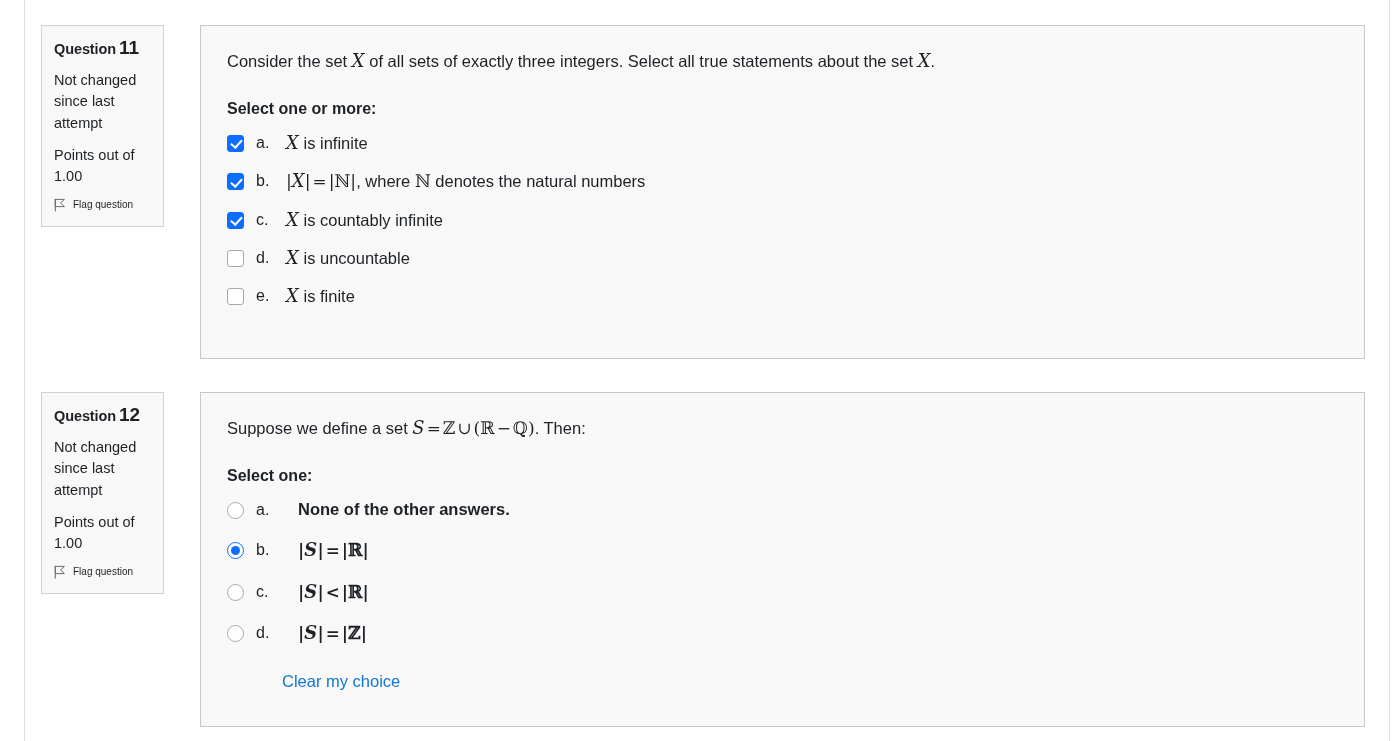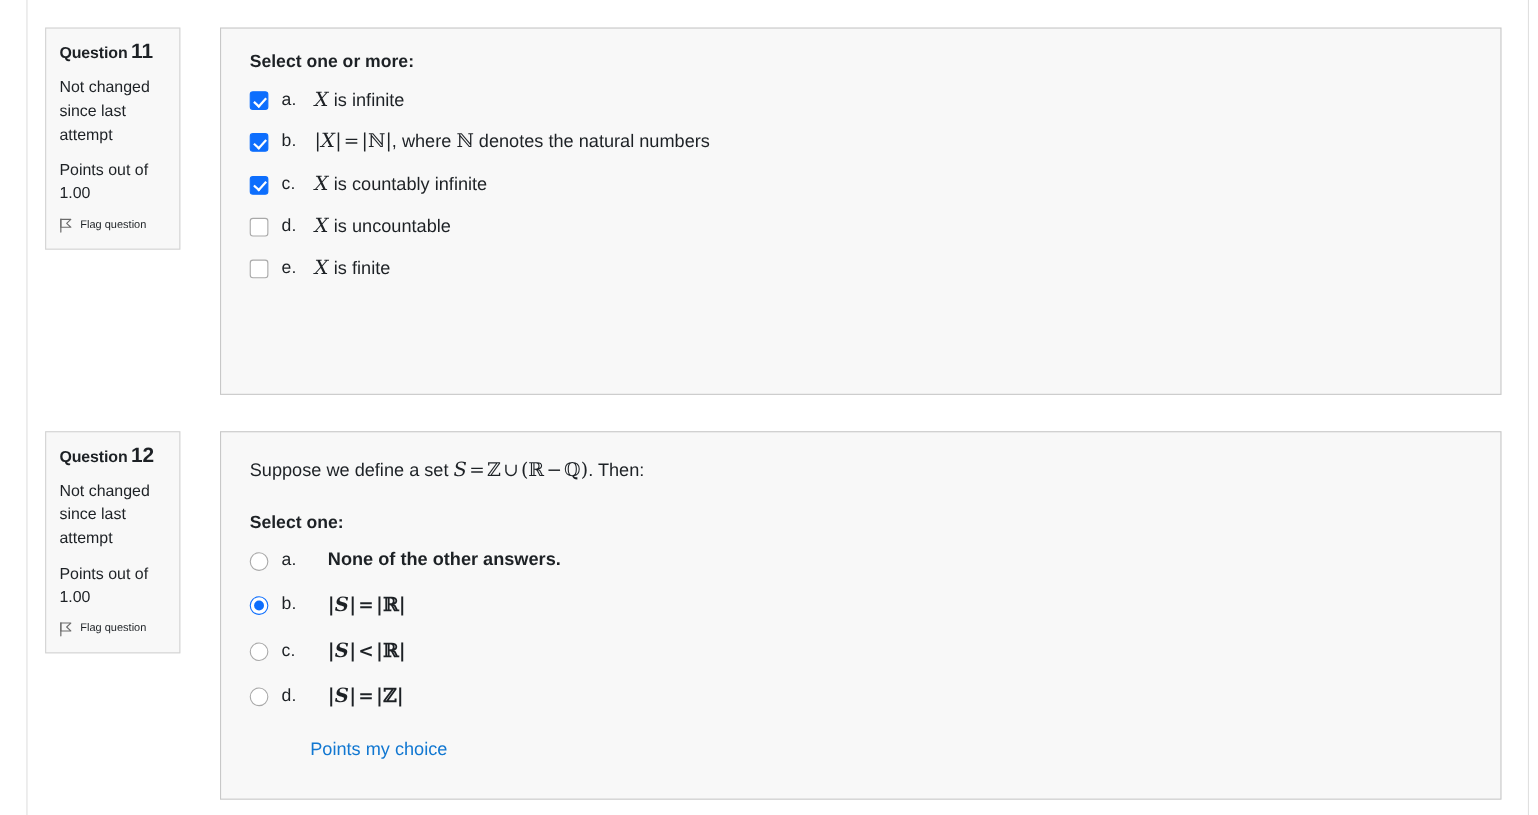--- a/index.html
+++ b/index.html
@@ -201,20 +201,23 @@
           <svg viewBox="0 0 12 14" width="12" height="14" aria-hidden="true">
             <path d="M1.3 1.2 V13" stroke="#6b6b6b" stroke-width="1.1" fill="none" stroke-linecap="round"></path>
             <path d="M1.3 1.4 L10.4 1.4 L6.6 5.0 L10.4 8.6 L1.3 8.6 Z" stroke="#6b6b6b" stroke-width="1" fill="none" stroke-linejoin="round"></path>
           </svg>
         </span>
         <span>Flag question</span>
       </div>
     </div>
 
     <div class="qcontent" id="q11content">
+      <div class="qtext">
+        <span>Consider the set </span><span class="m">X</span><span> of all sets of exactly three integers. Select all  true statements about the set </span><span class="m">X</span><span>.</span>
+      </div>
 
       <div class="prompt">Select one or more:</div>
 
       <div class="answers">
 
         <div class="answer-row">
           <span class="ctrl">
               <span class="cbox checked"></span>
             </span>
           <span class="alabel">a.</span>
@@ -310,19 +313,19 @@
         </div>
 
         <div class="answer-row">
           <span class="ctrl">
               <span class="radio"></span>
             </span>
           <span class="alabel">d.</span>
           <span class="atext"><span class="mn">|</span><span class="m">S</span><span class="mn">|</span><span class="mop">=</span><span class="mn">|ℤ|</span></span>
         </div>
 
-        <a class="clear-choice">Points my choice</a>
+        <a class="clear-choice">Clear my choice</a>
 
       </div>
     </div>
   </div>
 
 </div>
 
 </body></html>

